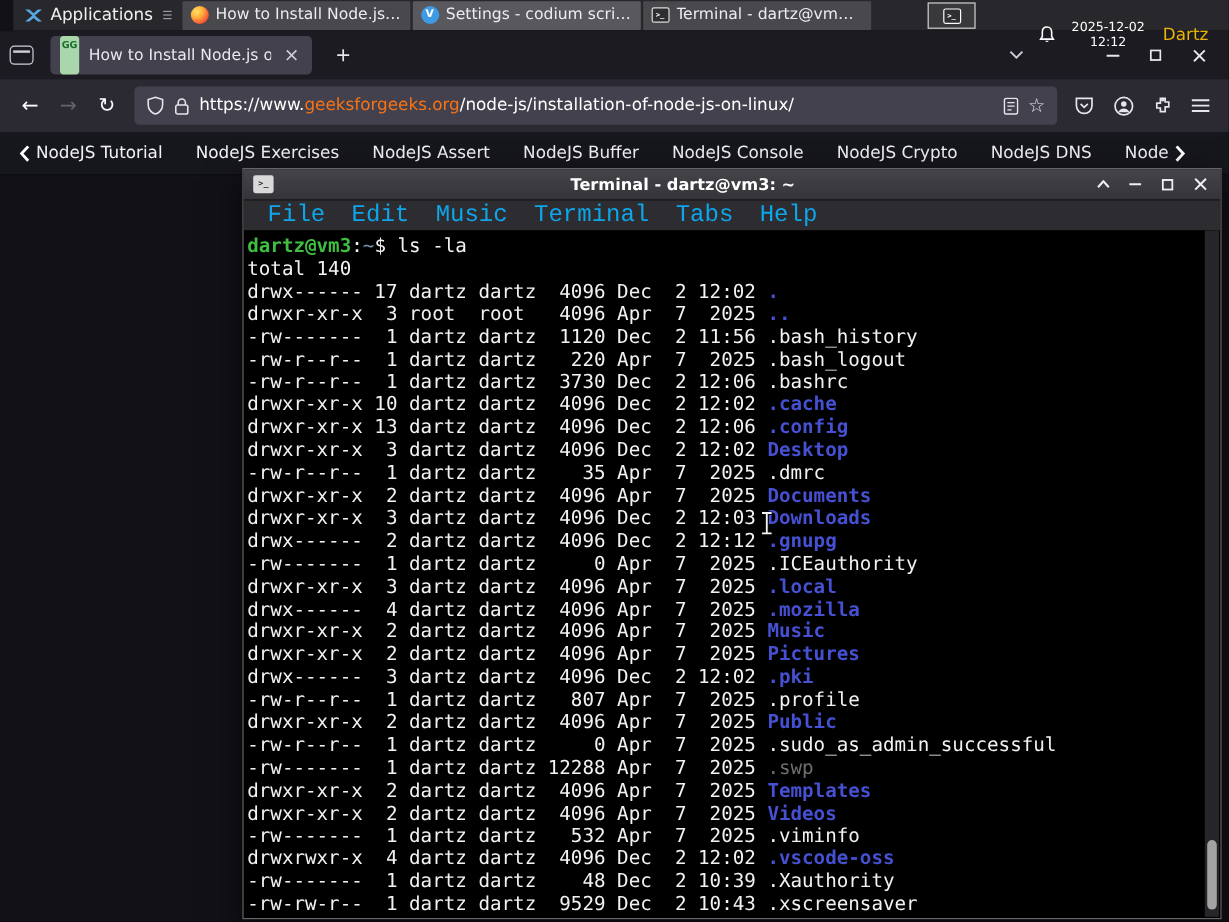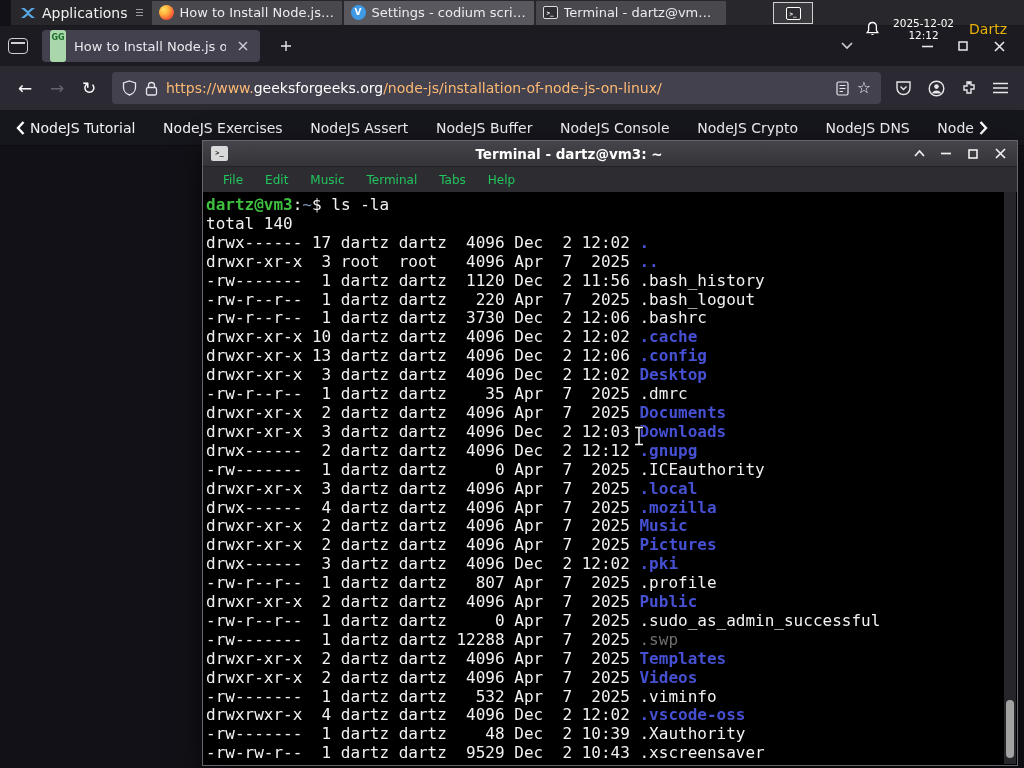--- a/index.html
+++ b/index.html
@@ -74,22 +74,22 @@
   .gap30 { width:30px; }
 
   .toolbar { height:44px; background:#2b2a33; display:flex; align-items:center; padding:0 10px; gap:2px; }
   .navglyph { width:30px; height:30px; display:flex; align-items:center; justify-content:center; font-size:17px; color:#fbfbfe; border-radius:4px; }
   .navglyph.disabled { color:#63626d; }
   .urlbar {
     flex:1; height:32px; background:#42414d; border-radius:4px; margin:0 6px;
     display:flex; align-items:center; padding:0 10px; gap:8px; font-size:14px; color:#fbfbfe;
   }
   .url-text { flex:1; white-space:nowrap; overflow:hidden; }
-  .url-dim { color:#fdba74; }
-  .url-domain { color:#ffffff;text-align:center; }
+  .url-dim { color:#ffffff; }
+  .url-domain { color:#f97316;text-align:center; }
   .toolbar-icons { display:flex; align-items:center; gap:16px; padding:0 6px; }
 
   
   .gfgnav {
     height:36px; background:#16161d; display:flex; align-items:center;
     padding:0 14px 0 16px; color:#f2f2f4; font-size:14px; border-bottom:1px solid #0d0d11;
   }
   .nav-items { flex:1; display:flex; justify-content:space-between; align-items:center; margin-right:22px; }
   .nav-item { display:flex; align-items:center; gap:5px; white-space:nowrap; cursor:default; }
   .gfg-right { display:flex; align-items:center; gap:22px; }
@@ -109,21 +109,21 @@
     padding:0 8px; gap:8px; border-bottom:1px solid #232327;
   }
   .term-title-icon {
     width:17px; height:15px; background:#d9d9d9; border-radius:2px; color:#222;
     font-family:"DejaVu Sans Mono",monospace; font-size:7px; font-weight:bold; text-align:center; line-height:14px;
   }
   .term-title-text { flex:1; text-align:center; font-size:13.5px; font-weight:bold; color:#ffffff; }
   .term-title-btns { display:flex; align-items:center; gap:9px; }
   .term-title-btns .winbtn { display:flex; align-items:center; justify-content:center; width:18px; height:18px; }
   .term-menu { height:25px; background:#2d2d31; display:flex; align-items:center; padding:0 9px; }
-  .term-menu .menu-item { padding:0 11px; font-size:12px; color:#22c55e; cursor:default; }
+  .term-menu .menu-item { padding:0 11px; font-size:20px; color:#0ea5e9; cursor:default;font-family:Liberation Mono, monospace; }
   .term-body {
     position:absolute; top:51px; left:1px; right:1px; bottom:1px; background:var(--t-bg,#000);
     font-family:"DejaVu Sans Mono","Liberation Mono",monospace;
     font-size:16px; line-height:18.9px; color:var(--t-fg,#f2f2f2);
     padding:4px 14px 0 2px; white-space:pre; overflow:hidden;
   }
   .tline { white-space:pre; }
   .green { color:var(--t-green,#3fbf3f); font-weight:bold; }
   .pathc { color:var(--t-path,#7d93b8); }
   .dirc  { color:var(--t-blue,#4650d2); font-weight:bold; }

